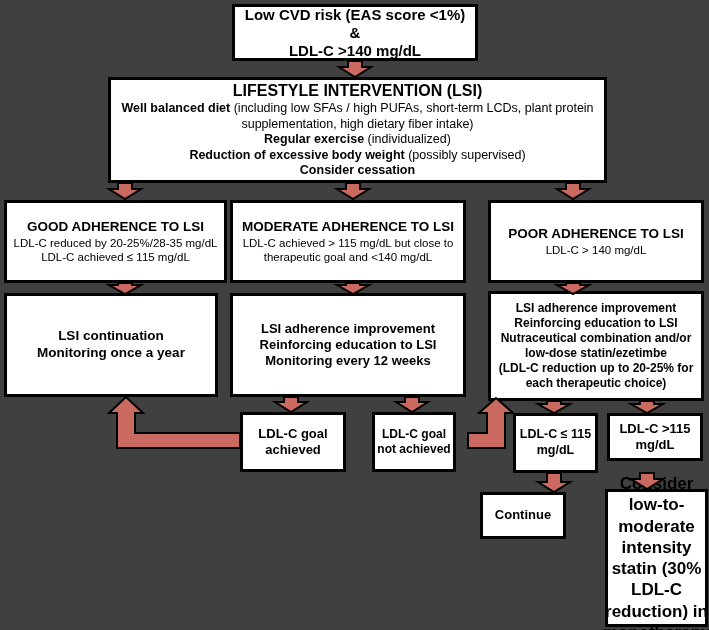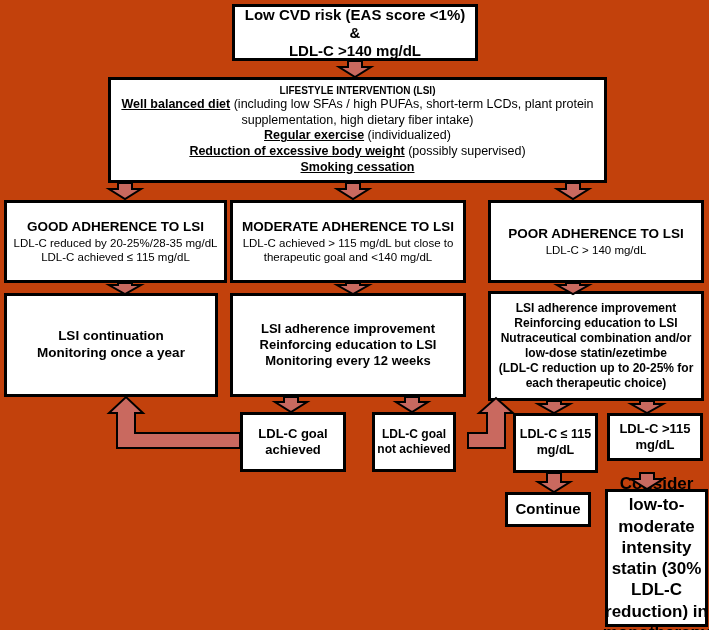--- a/index.html
+++ b/index.html
@@ -1,62 +1,62 @@
 <!DOCTYPE html>
 <html><head>
 <meta charset="utf-8">
 <style>
   html,body { margin:0; padding:0; background:#ffffff; }
   #page {
-    position:relative; width:709px; height:630px; background:#c2410c;
+    position:relative; width:709px; height:630px; background:#404040;
     font-family:"Liberation Sans", sans-serif; color:#000; overflow:hidden;
   }
   .bx {
     position:absolute; box-sizing:border-box; background:#ffffff;
     border:3px solid #000; display:flex; flex-direction:column;
     align-items:center; justify-content:center; text-align:center;
     line-height:1.25;
   }
-  .b { font-weight:bold;text-decoration:underline; }
+  .b { font-weight:bold; }
   .arrow { position:absolute; }
   .arrow svg { display:block; overflow:visible; }
   #risk-box { left:232px; top:4px; width:246px; height:57px; font-size:15px; font-weight:bold; line-height:1.2; }
   #lsi-box { left:108px; top:77px; width:499px; height:106px; font-size:12.5px; padding:0 6px; }
-  #lsi-box .title { font-size:10px; font-weight:bold; }
+  #lsi-box .title { font-size:16px; font-weight:bold; }
   #good-box { left:4px; top:200px; width:223px; height:83px; font-size:11.5px; }
   #moderate-box { left:230px; top:200px; width:236px; height:83px; font-size:11.5px; padding:1px 8px; }
   #poor-box { left:488px; top:200px; width:216px; height:83px; font-size:11.5px; }
   .adh-title { font-size:13.5px; font-weight:bold; }
   #continuation-box { left:4px; top:293px; width:214px; height:104px; font-size:13.5px; font-weight:bold; }
   #moderate-action-box { left:230px; top:293px; width:236px; height:104px; font-size:13px; font-weight:bold; }
   #poor-action-box { left:488px; top:291px; width:216px; height:110px; font-size:12px; font-weight:bold; padding:0 2px; }
   #goal-achieved-box { left:240px; top:412px; width:106px; height:60px; font-size:13px; font-weight:bold; }
   #goal-not-achieved-box { left:372px; top:412px; width:84px; height:60px; font-size:12px; font-weight:bold; }
   #ldl-below-box { left:513px; top:413px; width:85px; height:60px; font-size:12.5px; font-weight:bold; }
   #ldl-above-box { left:607px; top:413px; width:96px; height:48px; font-size:13px; font-weight:bold; }
-  #continue-box { left:505px; top:492px; width:86px; height:35px; font-size:15px; font-weight:bold; }
+  #continue-box { left:480px; top:492px; width:86px; height:47px; font-size:13px; font-weight:bold; }
   #consider-box { left:605px; top:489px; width:103px; height:138px; font-size:17px; font-weight:bold; padding:0 2px; }
 </style>
 </head>
 <body>
 
 <div id="page">
 
   <div class="bx" id="risk-box">
     <div>Low CVD risk (EAS score &lt;1%)</div>
     <div>&amp;</div>
     <div>LDL-C &gt;140 mg/dL</div>
   </div>
 
   <div class="bx" id="lsi-box">
     <div class="title">LIFESTYLE INTERVENTION (LSI)</div>
     <div><span class="b">Well balanced diet</span><span> (including low SFAs / high PUFAs, short-term LCDs, plant protein supplementation, high dietary fiber intake)</span></div>
     <div><span class="b">Regular exercise</span><span> (individualized)</span></div>
     <div><span class="b">Reduction of excessive body weight</span><span> (possibly supervised)</span></div>
-    <div><span class="b">Smoking cessation</span><span></span></div>
+    <div><span class="b">Consider cessation</span><span></span></div>
   </div>
 
   <div class="bx" id="good-box">
     <div class="adh-title">GOOD ADHERENCE TO LSI</div>
     <div>LDL-C reduced by 20-25%/28-35 mg/dL</div>
     <div>LDL-C achieved ≤ 115 mg/dL</div>
   </div>
 
   <div class="bx" id="moderate-box">
     <div class="adh-title">MODERATE ADHERENCE TO LSI</div>

